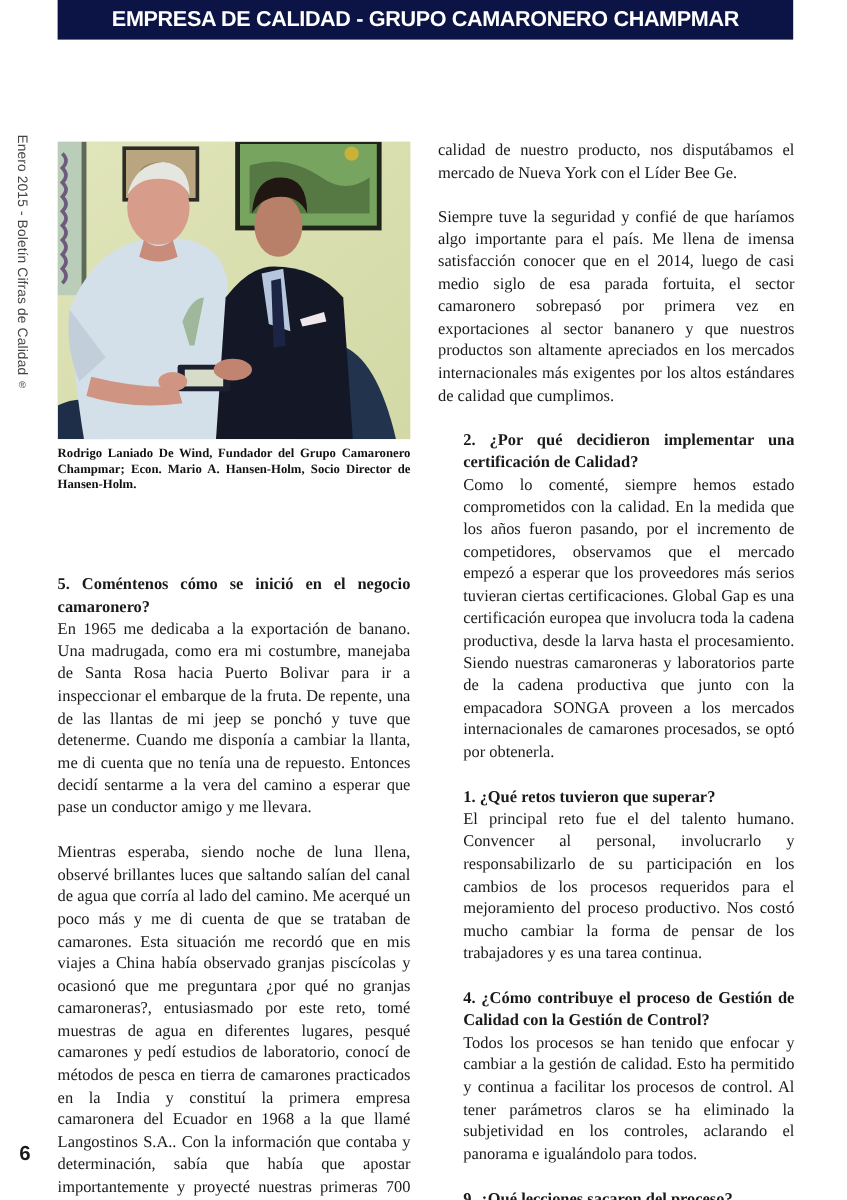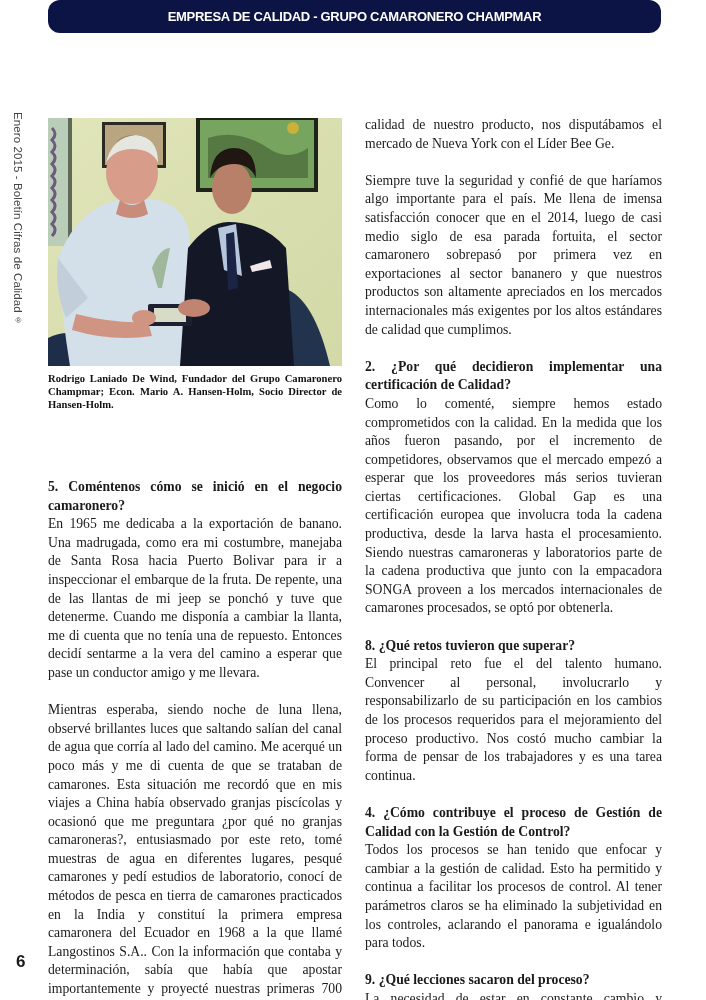--- a/index.html
+++ b/index.html
@@ -2,24 +2,23 @@
 <html><head>
 <meta charset="utf-8">
 <style>
   html, body { margin: 0; padding: 0; background: #ffffff; }
   body { width: 706px; height: 1000px; position: relative; overflow: hidden; font-family: "Liberation Serif", serif; color: #1a1a1a; }
 
   .header-bar {
     position: absolute; left: 48px; top: 0; width: 613px; height: 33px;
     background: #0c1445; color: #ffffff;
     font-family: "Liberation Sans", sans-serif; font-weight: bold;
-    font-size: 13px; letter-spacing: -0.3px;
+    font-size: 18px; letter-spacing: -0.3px;
     display: flex; align-items: center; justify-content: center;
     white-space: nowrap;
-    border-radius: 12px;
   }
 
   .side-label {
     position: absolute; left: 2px; top: 112px; width: 22px; height: 225px;
     writing-mode: vertical-rl;
     font-family: "Liberation Sans", sans-serif; font-size: 11.5px; color: #444;
     white-space: nowrap; letter-spacing: 0.1px;
   }
   .side-label .reg { font-size: 8px; }
 
@@ -42,21 +41,21 @@
 
   .col {
     position: absolute; font-size: 13.7px; line-height: 18.6px; text-align: justify; hyphens: manual;
   }
   .col-left { left: 48px; top: 478px; width: 294px; }
   .col-right { left: 365px; top: 116px; width: 297px; }
 
   .col p { margin: 0; }
   .col p + p { margin-top: 18.6px; }
   .section { margin: 0; }
-  .section + .section { margin-top: 18.6px; }
+  .section + .section { margin-top: 18.6px; margin-left: 21px; }
   .q { font-weight: bold; display: block; }
 </style>
 </head>
 <body>
 
 <div class="header-bar">
   <span>EMPRESA DE CALIDAD - GRUPO CAMARONERO CHAMPMAR</span>
 </div>
 
 <div class="side-label">
@@ -134,21 +133,21 @@
 <div class="col col-right">
   <div class="section">
     <p>calidad de nuestro producto, nos disputábamos el mercado de Nueva York con el Líder Bee Ge.</p>
     <p>Siempre tuve la seguridad y confié de que haríamos algo importante para el país. Me llena de imensa satisfacción conocer que en el 2014, luego de casi medio siglo de esa parada fortuita, el sector camaronero sobrepasó por primera vez en exportaciones al sector bananero y que nuestros productos son altamente apreciados en los mercados internacionales más exigentes por los altos estándares de calidad que cumplimos.</p>
   </div>
   <div class="section">
     <span class="q">2. ¿Por qué decidieron implementar una certificación de Calidad?</span>
     <p>Como lo comenté, siempre hemos estado comprometidos con la calidad. En la medida que los años fueron pasando, por el incremento de competidores, observamos que el mercado empezó a esperar que los proveedores más serios tuvieran ciertas certificaciones. Global Gap es una certificación europea que involucra toda la cadena productiva, desde la larva hasta el procesamiento. Siendo nuestras camaroneras y laboratorios parte de la cadena productiva que junto con la empacadora SONGA proveen a los mercados internacionales de camarones procesados, se optó por obtenerla.</p>
   </div>
   <div class="section">
-    <span class="q">8. ¿Qué retos tuvieron que superar?</span>
+    <span class="q">1. ¿Qué retos tuvieron que superar?</span>
     <p>El principal reto fue el del talento humano. Convencer al personal, involucrarlo y responsabilizarlo de su participación en los cambios de los procesos requeridos para el mejoramiento del proceso productivo. Nos costó mucho cambiar la forma de pensar de los trabajadores y es una tarea continua.</p>
   </div>
   <div class="section">
     <span class="q">4. ¿Cómo contribuye el proceso de Gestión de Calidad con la Gestión de Control?</span>
     <p>Todos los procesos se han tenido que enfocar y cambiar a la gestión de calidad. Esto ha permitido y continua a facilitar los procesos de control. Al tener parámetros claros se ha eliminado la subjetividad en los controles, aclarando el panorama e igualándolo para todos.</p>
   </div>
   <div class="section">
     <span class="q">9. ¿Qué lecciones sacaron del proceso?</span>
     <p>La necesidad de estar en constante cambio y evolución y nunca conformarse con lo que se tiene o se ha alcanzado y siempre estar buscando una mejora continua.</p>
   </div>

